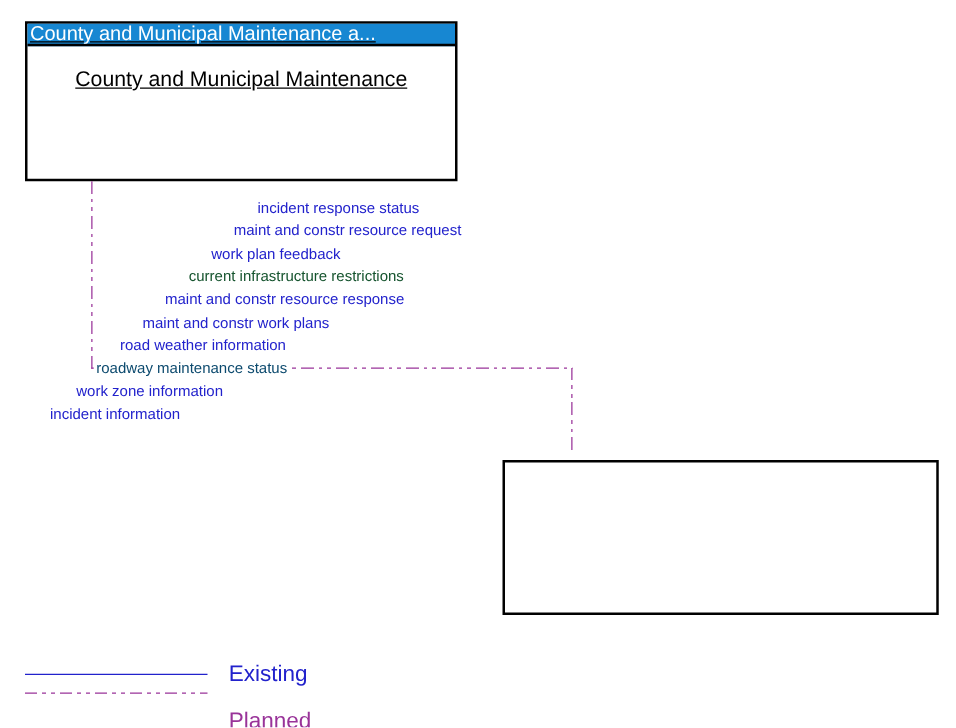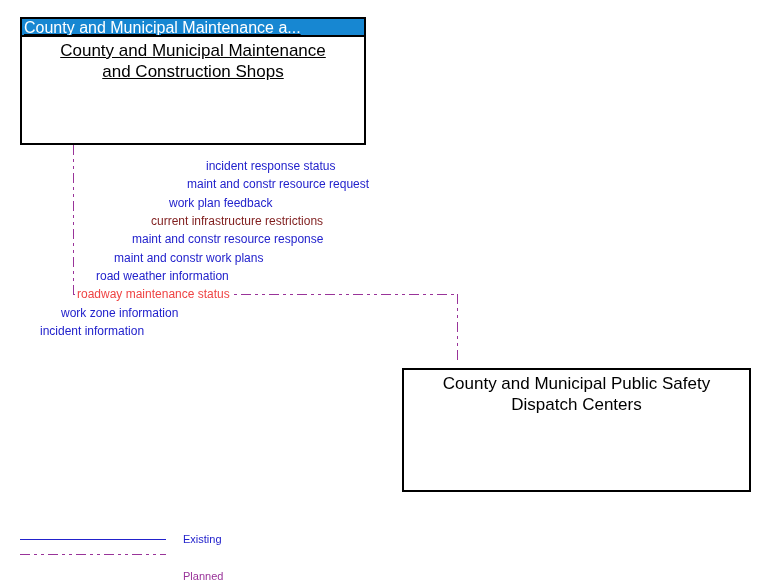--- a/index.html
+++ b/index.html
@@ -23,21 +23,21 @@
     line-height: 18px;
     background: var(--titlebar, #1787d2);
     color: #ffffff;
     font-size: 16px;
     padding: 0 2px;
     white-space: nowrap;
     overflow: hidden;
     border-bottom: 2px solid var(--border, #000);
   }
   .boxbody {
-    padding-top: 3px;
+    padding-top: 16px;
     font-size: 17px;
     line-height: 21px;
     color: var(--bodytext, #000);
     text-align: center;
   }
   .v { position: absolute; width: 1px; }
   .h { position: absolute; height: 1px; }
   .v.solid, .h.solid, .legend-line.solid { background: var(--linecolor); }
   .h.planned, .legend-line.planned {
     background: repeating-linear-gradient(to right,
@@ -74,43 +74,38 @@
     font-size: 12px;
     line-height: 14px;
     background: #ffffff;
     padding: 0 2px;
     white-space: nowrap;
   }
   .legend-line { position: absolute; height: 1px; width: 146px; left: 20px; }
   .legend-label {
     position: absolute;
     left: 183px;
-    font-size: 11px;
+    font-size: 18px;
     line-height: 16px;
     white-space: nowrap;
   }
 </style>
 </head>
 <body>
 
 <div class="stage" style="--existing: #2222cc; --planned: #993399; --titlebar: #1787d2; --border: #000000; --bodytext: #000000; --bg: #ffffff;">
 
   <div class="box" style="left:20px; top:17px; width:346px; height:128px;text-decoration:underline;">
     <div class="titlebar">County and Municipal Maintenance a...</div>
     <div class="boxbody">
       <div>County and Municipal Maintenance</div>
-      <div>and Construction Shops</div>
     </div>
   </div>
 
   <div class="box" style="left:402px; top:368px; width:349px; height:124px;">
-    <div class="boxbody">
-      <div>County and Municipal Public Safety</div>
-      <div>Dispatch Centers</div>
-    </div>
   </div>
 
   <div id="flows-layer">
       <div class="arrow-up" style="left: 199px; top: 146px;"></div>
       <div class="v solid" style="left: 202px; top: 153px; height: 14px;"></div>
       <div class="h solid" style="left: 202px; top: 166px; width: 384px;"></div>
       <div class="v solid" style="left: 585px; top: 166px; height: 202px;"></div>
       <div class="flow-label" style="left: 204px; top: 159px; color: rgb(34, 34, 204);">incident response status</div>
       <div class="arrow-up" style="left: 180px; top: 146px;"></div>
       <div class="v solid" style="left: 183px; top: 153px; height: 32px;"></div>
@@ -119,41 +114,41 @@
       <div class="flow-label" style="left: 185px; top: 177px; color: rgb(34, 34, 204);">maint and constr resource request</div>
       <div class="arrow-up" style="left: 162px; top: 146px;"></div>
       <div class="v solid" style="left: 165px; top: 153px; height: 51px;"></div>
       <div class="h solid" style="left: 165px; top: 203px; width: 385px;"></div>
       <div class="v solid" style="left: 549px; top: 203px; height: 165px;"></div>
       <div class="flow-label" style="left: 167px; top: 196px; color: rgb(34, 34, 204);">work plan feedback</div>
       <div class="v solid" style="left: 147px; top: 145px; height: 77px;"></div>
       <div class="h solid" style="left: 147px; top: 221px; width: 385px;"></div>
       <div class="v solid" style="left: 531px; top: 221px; height: 139px;"></div>
       <div class="arrow-down" style="left: 528px; top: 359px;"></div>
-      <div class="flow-label" style="left: 149px; top: 214px; color: #7f1d1d;">current infrastructure restrictions</div>
+      <div class="flow-label" style="left: 149px; top: 214px; color: #14532d;">current infrastructure restrictions</div>
       <div class="v solid" style="left: 128px; top: 145px; height: 95px;"></div>
       <div class="h solid" style="left: 128px; top: 239px; width: 386px;"></div>
       <div class="v solid" style="left: 513px; top: 239px; height: 121px;"></div>
       <div class="arrow-down" style="left: 510px; top: 359px;"></div>
       <div class="flow-label" style="left: 130px; top: 232px; color: rgb(34, 34, 204);">maint and constr resource response</div>
       <div class="v solid" style="left: 110px; top: 145px; height: 114px;"></div>
       <div class="h solid" style="left: 110px; top: 258px; width: 386px;"></div>
       <div class="v solid" style="left: 495px; top: 258px; height: 102px;"></div>
       <div class="arrow-down" style="left: 492px; top: 359px;"></div>
       <div class="flow-label" style="left: 112px; top: 251px; color: rgb(34, 34, 204);">maint and constr work plans</div>
       <div class="v solid" style="left: 92px; top: 145px; height: 132px;"></div>
       <div class="h solid" style="left: 92px; top: 276px; width: 385px;"></div>
       <div class="v solid" style="left: 476px; top: 276px; height: 84px;"></div>
       <div class="arrow-down" style="left: 473px; top: 359px;"></div>
       <div class="flow-label" style="left: 94px; top: 269px; color: rgb(34, 34, 204);">road weather information</div>
       <div class="v planned" style="left: 73px; top: 145px; height: 150px;"></div>
       <div class="h planned" style="left: 73px; top: 294px; width: 385px;"></div>
       <div class="v planned" style="left: 457px; top: 294px; height: 66px;"></div>
       <div class="arrow-down" style="left: 454px; top: 359px;"></div>
-      <div class="flow-label" style="left: 75px; top: 287px; color: #ef4444;">roadway maintenance status</div>
+      <div class="flow-label" style="left: 75px; top: 287px; color: #0c4a6e;">roadway maintenance status</div>
       <div class="v solid" style="left: 57px; top: 145px; height: 169px;"></div>
       <div class="h solid" style="left: 57px; top: 313px; width: 384px;"></div>
       <div class="v solid" style="left: 440px; top: 313px; height: 47px;"></div>
       <div class="arrow-down" style="left: 437px; top: 359px;"></div>
       <div class="flow-label" style="left: 59px; top: 306px; color: rgb(34, 34, 204);">work zone information</div>
       <div class="arrow-up" style="left: 33px; top: 146px;"></div>
       <div class="v solid" style="left: 36px; top: 153px; height: 179px;"></div>
       <div class="h solid" style="left: 36px; top: 331px; width: 387px;"></div>
       <div class="v solid" style="left: 422px; top: 331px; height: 29px;"></div>
       <div class="arrow-down" style="left: 419px; top: 359px;"></div>

